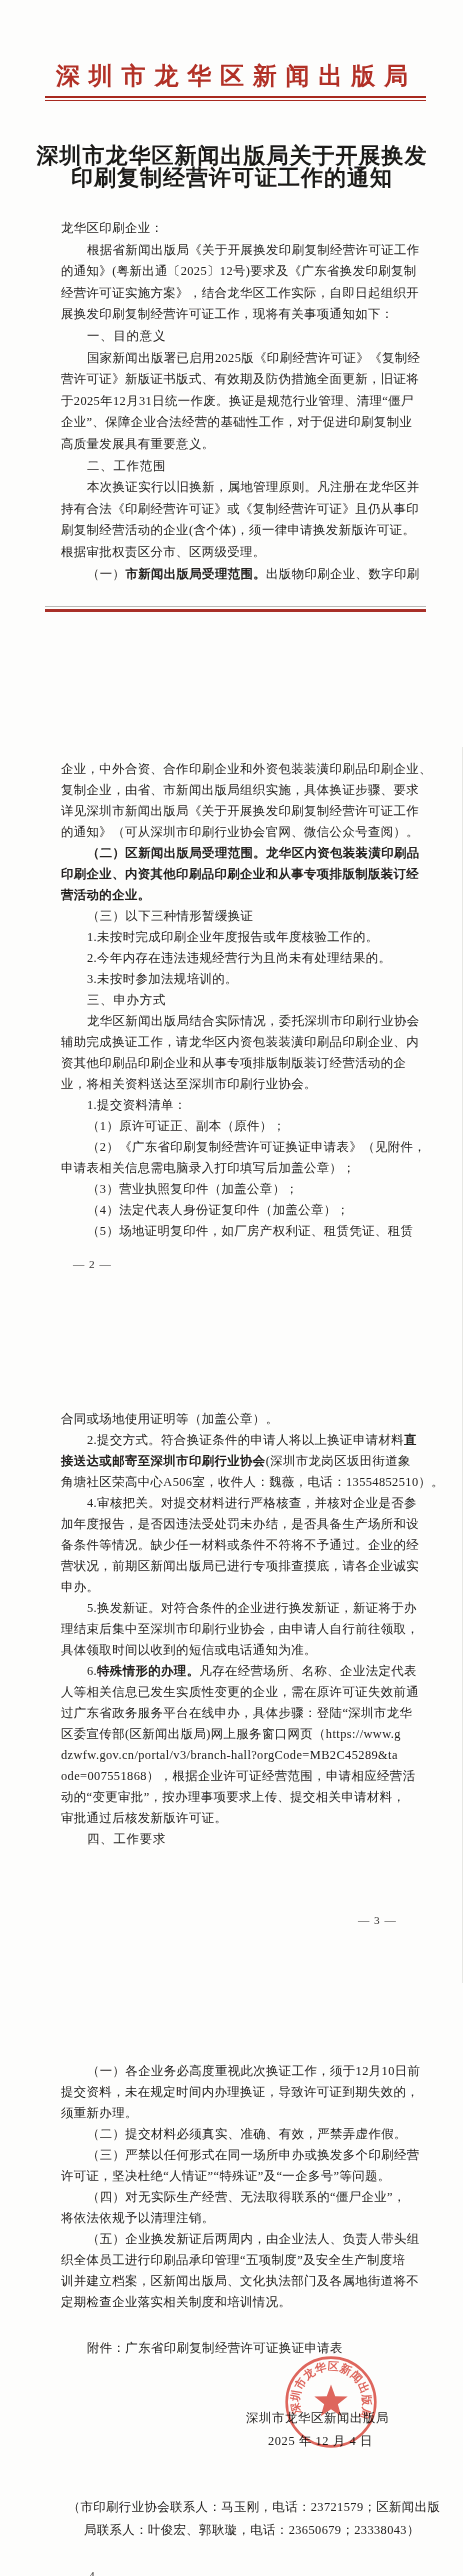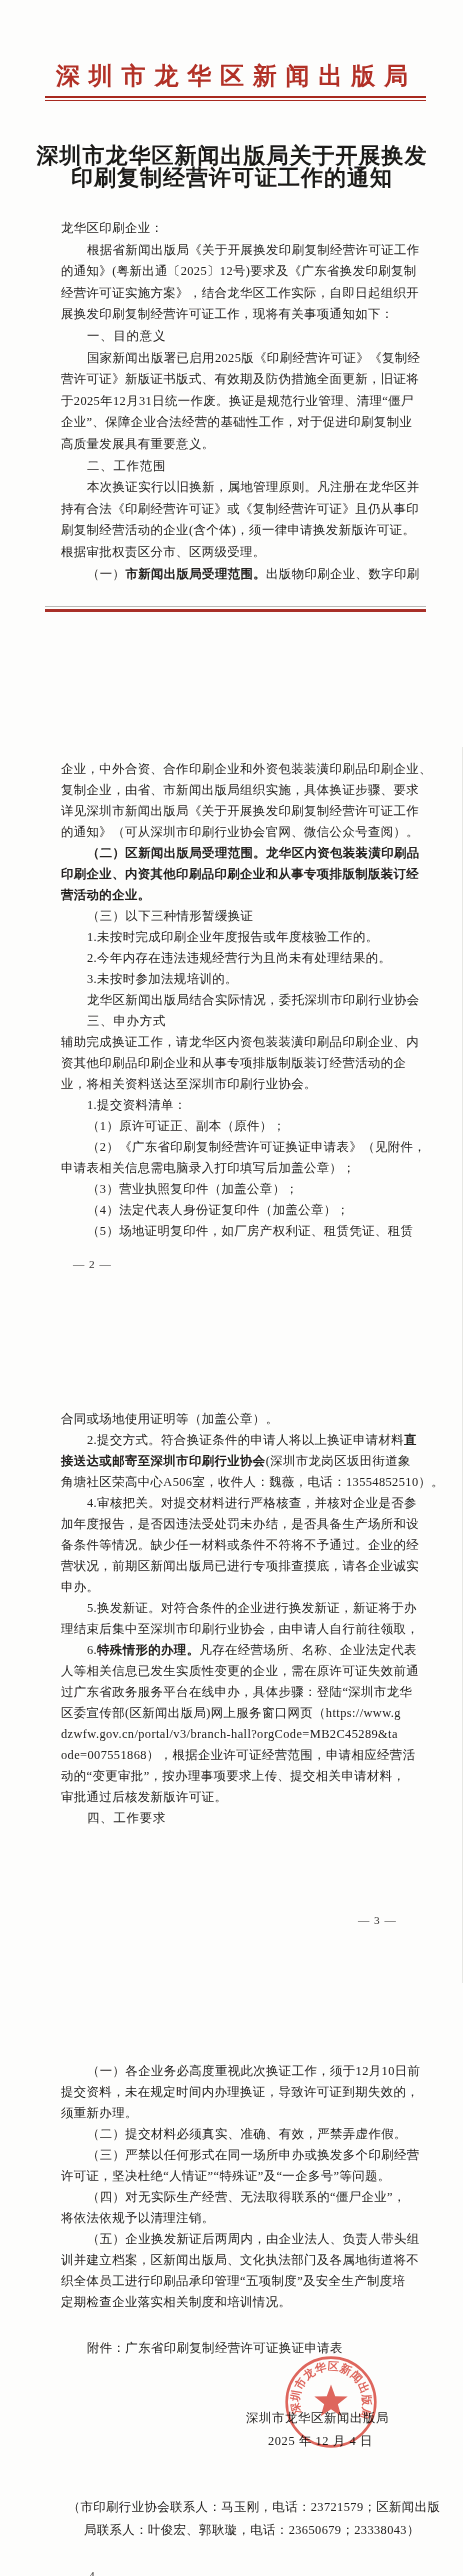--- a/index.html
+++ b/index.html
@@ -71,22 +71,22 @@
         <div class="line"><span>复制企业，由省、市新闻出版局组织实施，具体换证步骤、要求</span></div>
         <div class="line"><span>详见深圳市新闻出版局《关于开展换发印刷复制经营许可证工作</span></div>
         <div class="line"><span>的通知》（可从深圳市印刷行业协会官网、微信公众号查阅）。</span></div>
         <div class="line ind"><span class="bold">（二）区新闻出版局受理范围。龙华区内资包装装潢印刷品</span></div>
         <div class="line"><span class="bold">印刷企业、内资其他印刷品印刷企业和从事专项排版制版装订经</span></div>
         <div class="line"><span class="bold">营活动的企业。</span></div>
         <div class="line ind"><span>（三）以下三种情形暂缓换证</span></div>
         <div class="line ind"><span>1.未按时完成印刷企业年度报告或年度核验工作的。</span></div>
         <div class="line ind"><span>2.今年内存在违法违规经营行为且尚未有处理结果的。</span></div>
         <div class="line ind"><span>3.未按时参加法规培训的。</span></div>
+        <div class="line h ind"><span class="bold">三、申办方式</span></div>
         <div class="line ind"><span>龙华区新闻出版局结合实际情况，委托深圳市印刷行业协会</span></div>
-        <div class="line h ind"><span class="bold">三、申办方式</span></div>
         <div class="line"><span>辅助完成换证工作，请龙华区内资包装装潢印刷品印刷企业、内</span></div>
         <div class="line"><span>资其他印刷品印刷企业和从事专项排版制版装订经营活动的企</span></div>
         <div class="line"><span>业，将相关资料送达至深圳市印刷行业协会。</span></div>
         <div class="line ind"><span>1.提交资料清单：</span></div>
         <div class="line ind"><span>（1）原许可证正、副本（原件）；</span></div>
         <div class="line ind"><span>（2）《广东省印刷复制经营许可证换证申请表》（见附件，</span></div>
         <div class="line"><span>申请表相关信息需电脑录入打印填写后加盖公章）；</span></div>
         <div class="line ind"><span>（3）营业执照复印件（加盖公章）；</span></div>
         <div class="line ind"><span>（4）法定代表人身份证复印件（加盖公章）；</span></div>
         <div class="line ind"><span>（5）场地证明复印件，如厂房产权利证、租赁凭证、租赁</span></div>
@@ -96,42 +96,43 @@
         <div class="line ind"><span>2.提交方式。符合换证条件的申请人将以上换证申请材料</span><span class="bold">直</span></div>
         <div class="line"><span class="bold">接送达或邮寄至深圳市印刷行业协会</span><span>(深圳市龙岗区坂田街道象</span></div>
         <div class="line"><span>角塘社区荣高中心A506室，收件人：魏薇，电话：13554852510）。</span></div>
         <div class="line ind"><span>4.审核把关。对提交材料进行严格核查，并核对企业是否参</span></div>
         <div class="line"><span>加年度报告，是否因违法受处罚未办结，是否具备生产场所和设</span></div>
         <div class="line"><span>备条件等情况。缺少任一材料或条件不符将不予通过。企业的经</span></div>
         <div class="line"><span>营状况，前期区新闻出版局已进行专项排查摸底，请各企业诚实</span></div>
         <div class="line"><span>申办。</span></div>
         <div class="line ind"><span>5.换发新证。对符合条件的企业进行换发新证，新证将于办</span></div>
         <div class="line"><span>理结束后集中至深圳市印刷行业协会，由申请人自行前往领取，</span></div>
+        <div class="line"><span>具体领取时间以收到的短信或电话通知为准。</span></div>
         <div class="line ind"><span>6.</span><span class="bold">特殊情形的办理。</span><span>凡存在经营场所、名称、企业法定代表</span></div>
         <div class="line"><span>人等相关信息已发生实质性变更的企业，需在原许可证失效前通</span></div>
         <div class="line"><span>过广东省政务服务平台在线申办，具体步骤：登陆“深圳市龙华</span></div>
         <div class="line"><span>区委宣传部(区新闻出版局)网上服务窗口网页（https://www.g</span></div>
         <div class="line"><span>dzwfw.gov.cn/portal/v3/branch-hall?orgCode=MB2C45289&amp;ta</span></div>
         <div class="line"><span>ode=007551868），根据企业许可证经营范围，申请相应经营活</span></div>
         <div class="line"><span>动的“变更审批”，按办理事项要求上传、提交相关申请材料，</span></div>
         <div class="line"><span>审批通过后核发新版许可证。</span></div>
         <div class="line h ind"><span class="bold">四、工作要求</span></div>
       </div>
       <div class="tblock" style="top: 2045px; line-height: 21px;">
         <div class="line ind"><span>（一）各企业务必高度重视此次换证工作，须于12月10日前</span></div>
         <div class="line"><span>提交资料，未在规定时间内办理换证，导致许可证到期失效的，</span></div>
         <div class="line"><span>须重新办理。</span></div>
         <div class="line ind"><span>（二）提交材料必须真实、准确、有效，严禁弄虚作假。</span></div>
         <div class="line ind"><span>（三）严禁以任何形式在同一场所申办或换发多个印刷经营</span></div>
         <div class="line"><span>许可证，坚决杜绝“人情证”“特殊证”及“一企多号”等问题。</span></div>
         <div class="line ind"><span>（四）对无实际生产经营、无法取得联系的“僵尸企业”，</span></div>
         <div class="line"><span>将依法依规予以清理注销。</span></div>
         <div class="line ind"><span>（五）企业换发新证后两周内，由企业法人、负责人带头组</span></div>
+        <div class="line"><span>织全体员工进行印刷品承印管理“五项制度”及安全生产制度培</span></div>
         <div class="line"><span>训并建立档案，区新闻出版局、文化执法部门及各属地街道将不</span></div>
-        <div class="line"><span>织全体员工进行印刷品承印管理“五项制度”及安全生产制度培</span></div>
         <div class="line"><span>定期检查企业落实相关制度和培训情况。</span></div>
       </div>
       <div class="tblock" style="top: 2322px; line-height: 21px;">
         <div class="line ind"><span>附件：广东省印刷复制经营许可证换证申请表</span></div>
       </div>
       <div class="tblock" style="top: 2480px; line-height: 23px;">
         <div class="line" style="padding-left: 6.7px;"><span>（市印刷行业协会联系人：马玉刚，电话：23721579；区新闻出版</span></div>
         <div class="line" style="padding-left: 23px;"><span>局联系人：叶俊宏、郭耿璇，电话：23650679；23338043）</span></div>
       </div>
     </div>

